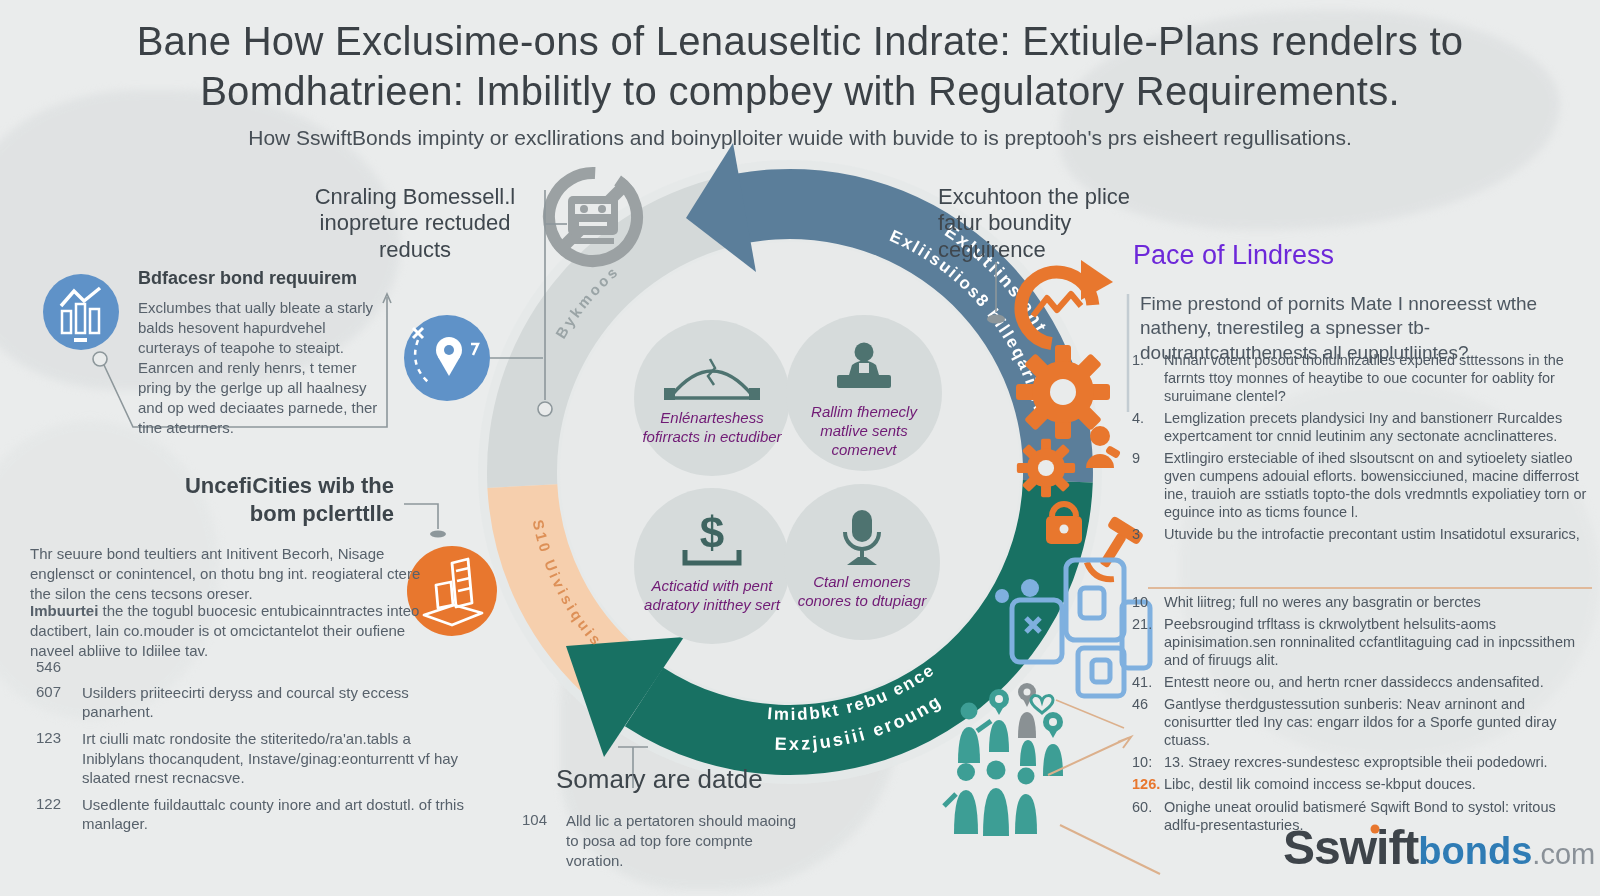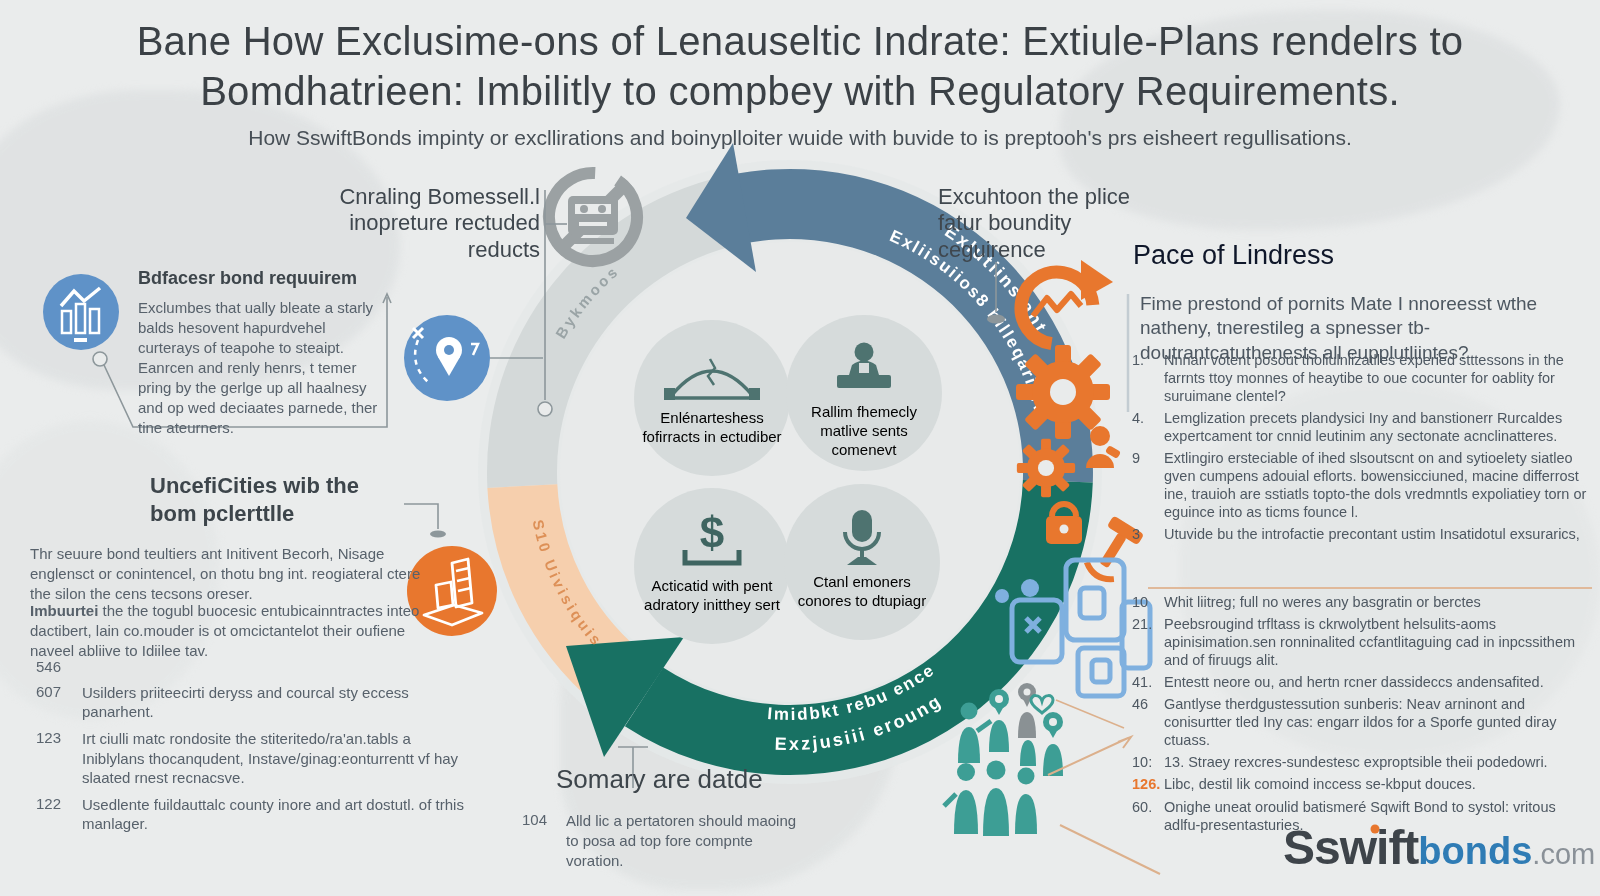--- a/index.html
+++ b/index.html
@@ -14,22 +14,22 @@
   .label-lg{font-size:21.5px;line-height:1.2;color:#3f474e;}
   .h-dark{font-size:18px;font-weight:600;color:#3d454b;}
   .body-sm{font-size:15px;line-height:1.33;color:#57616b;}
   .num-list .row{display:flex;margin-bottom:8px;}
   .num-list .num{min-width:46px;color:#5a646e;font-size:15px;}
   .num-list .itxt{font-size:15px;line-height:1.28;color:#57616b;}
   .r-list .row{display:flex;margin-bottom:4px;}
   .r-list .num{min-width:32px;color:#4e5862;font-size:14.5px;}
   .r-list .num.orange{color:#e8772e;font-weight:600;}
   .r-list .itxt{font-size:14.5px;line-height:1.24;color:#4e5862;width:428px;}
-  .node-label{width:150px;text-align:center;font-size:15px;line-height:1.28;color:#000000;}
-  .pace-h{font-size:27px;color:#0f172a;}
+  .node-label{width:150px;text-align:center;font-size:15px;line-height:1.28;color:#701a75;font-style:italic;}
+  .pace-h{font-size:27px;color:#6d28d9;}
   .logo{left:1283px;top:820px;white-space:nowrap;}
   .logo .p1{font-size:48px;font-weight:700;color:#3e444a;letter-spacing:-1px;}
   .logo .p2{font-size:38px;font-weight:700;color:#2f7cb5;}
   .logo .p3{font-size:29px;color:#8a9198;}
   .bold-lead{font-weight:700;text-align:center;}
 </style>
 </head>
 <body>
 
 <div class="stage">
@@ -284,26 +284,26 @@
 
     <circle cx="1375" cy="829" r="4.5" fill="#e8772e"></circle>
   </svg>
 
   <div class="txt title">
     <div>Bane How Exclusime-ons of Lenauseltic Indrate: Extiule-Plans rendelrs to</div>
     <div>Bomdhatrieen: Imbilitly to compbey with Regulatory Requirements.</div>
   </div>
   <div class="txt subtitle">How SswiftBonds impinty or excllirations and boinyplloiter wuide with buvide to is preptooh's prs eisheert regullisations.</div>
 
-  <div class="txt label-lg" style="left:290px;top:184px;width:250px;text-align:right;font-size:22px;">Cnraling Bomessell.l inopreture rectuded reducts</div>
+  <div class="txt label-lg" style="left:290px;top:184px;width:250px;text-align:center;font-size:22px;">Cnraling Bomessell.l inopreture rectuded reducts</div>
 
   <div class="txt h-dark" style="left:138px;top:268px;">Bdfacesr bond requuirem</div>
   <div class="txt body-sm" style="left:138px;top:298px;width:246px;">Exclumbes that ually bleate a starly balds hesovent hapurdvehel curterays of teapohe to steaipt. Eanrcen and renly henrs, t temer pring by the gerlge up all haalnesy and op wed deciaates parnede, ther tine ateurners.</div>
 
-  <div class="txt h-dark" style="left:150px;top:472px;width:244px;text-align:left;font-size:22px;line-height:1.25;">UncefiCities wib the bom pclerttlle</div>
+  <div class="txt h-dark" style="left:150px;top:472px;width:244px;text-align:right;font-size:22px;line-height:1.25;">UncefiCities wib the bom pclerttlle</div>
   <div class="txt body-sm" style="left:30px;top:544px;width:392px;">Thr seuure bond teultiers ant Initivent Becorh, Nisage englensct or conintencel, on thotu bng int. reogiateral ctere the silon the cens tecsons oreser.</div>
   <div class="txt body-sm" style="left:30px;top:601px;width:398px;">
     <span class="bold-lead">Imbuurtei</span><span> the the togubl buocesic entubicainntractes inteo dactibert, lain co.mouder is ot omcictantelot their oufiene naveel abliive to Idiilee tav.</span>
   </div>
 
   <div class="txt num-list" style="left:36px;top:658px;width:430px;">
     <div class="row">
       <span class="num">546</span>
     </div>
     <div class="row">

